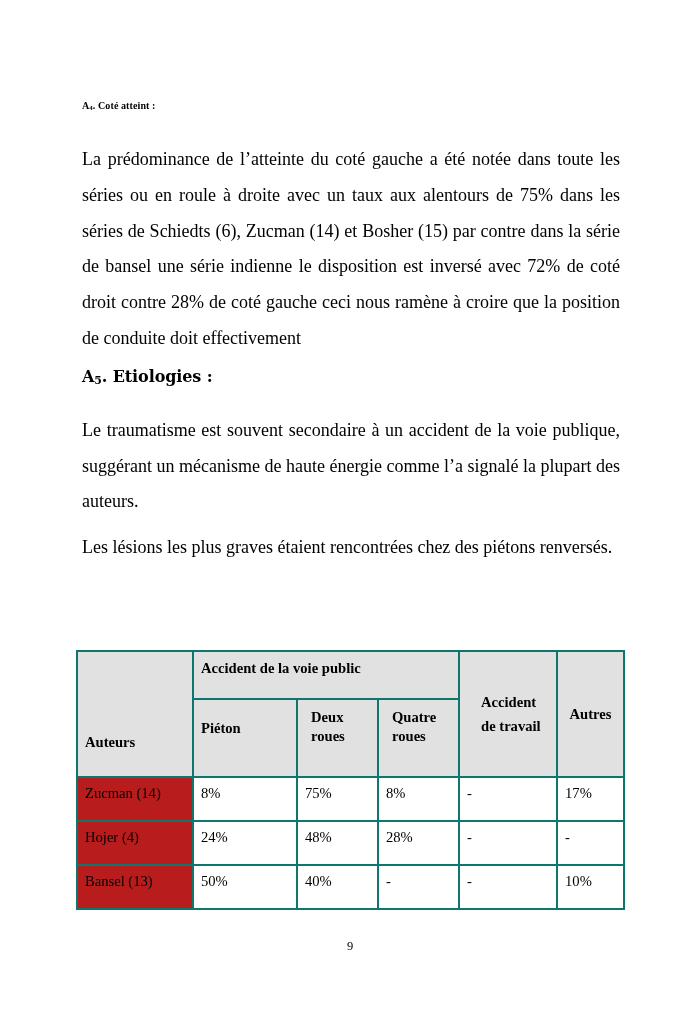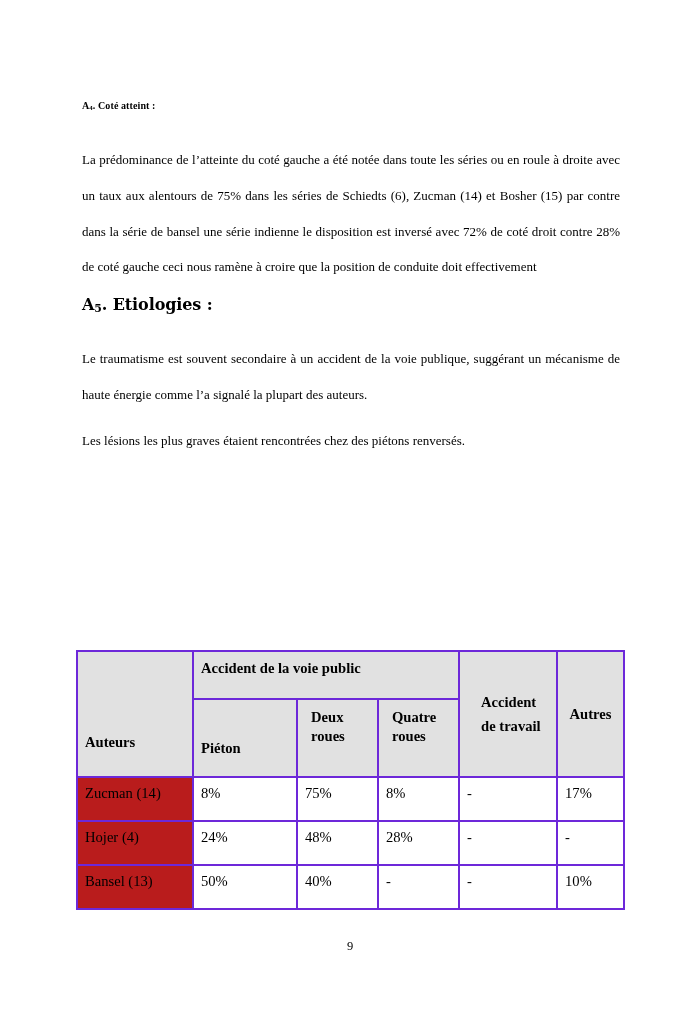--- a/index.html
+++ b/index.html
@@ -46,21 +46,21 @@
     letter-spacing: -0.1px;
   }
   .heading sub {
     font-size: 0.68em;
     vertical-align: -0.22em;
     line-height: 0;
   }
 
   p.para {
     margin: 0;
-    font-size: 13px;
+    font-size: 18px;
     line-height: 35.8px;
     text-align: justify;
     text-justify: inter-word;
     hyphens: none;
   }
 
   .sp-h1 { height: 26px; }   
   .sp-p1 { height: 10px; }   
   .sp-h2 { height: 26px; }
   .sp-p2 { height: 10px; }
@@ -72,21 +72,21 @@
     top: 650px;
     width: 547px;
   }
   table.etio {
     border-collapse: collapse;
     width: 547px;
     table-layout: fixed;
     background: #ffffff;
   }
   table.etio td {
-    border: 2px solid #6d28d9;
+    border: 2px solid #0f766e;
     padding: 0;
     font-size: 14.6px;
     line-height: 19px;
     vertical-align: top;
   }
   .c-auteurs  { width: 116px; }
   .c-pieton   { width: 104px; }
   .c-deux     { width: 81px;  }
   .c-quatre   { width: 81px;  }
   .c-travail  { width: 98px;  }
@@ -128,21 +128,21 @@
     position: relative;
   }
   .h-sub .lbl {
     display: block;
     padding: 8px 5px 0 13px;
     font-weight: bold;
   }
   .h-sub.bottomish .lbl {
     position: absolute;
     left: 7px;
-    bottom: 18px;
+    bottom: 38px;
     padding: 0;
   }
 
   .h-tall {
     height: 122px;
     position: relative;
   }
   .h-tall .lbl {
     position: absolute;
     left: 21px;

